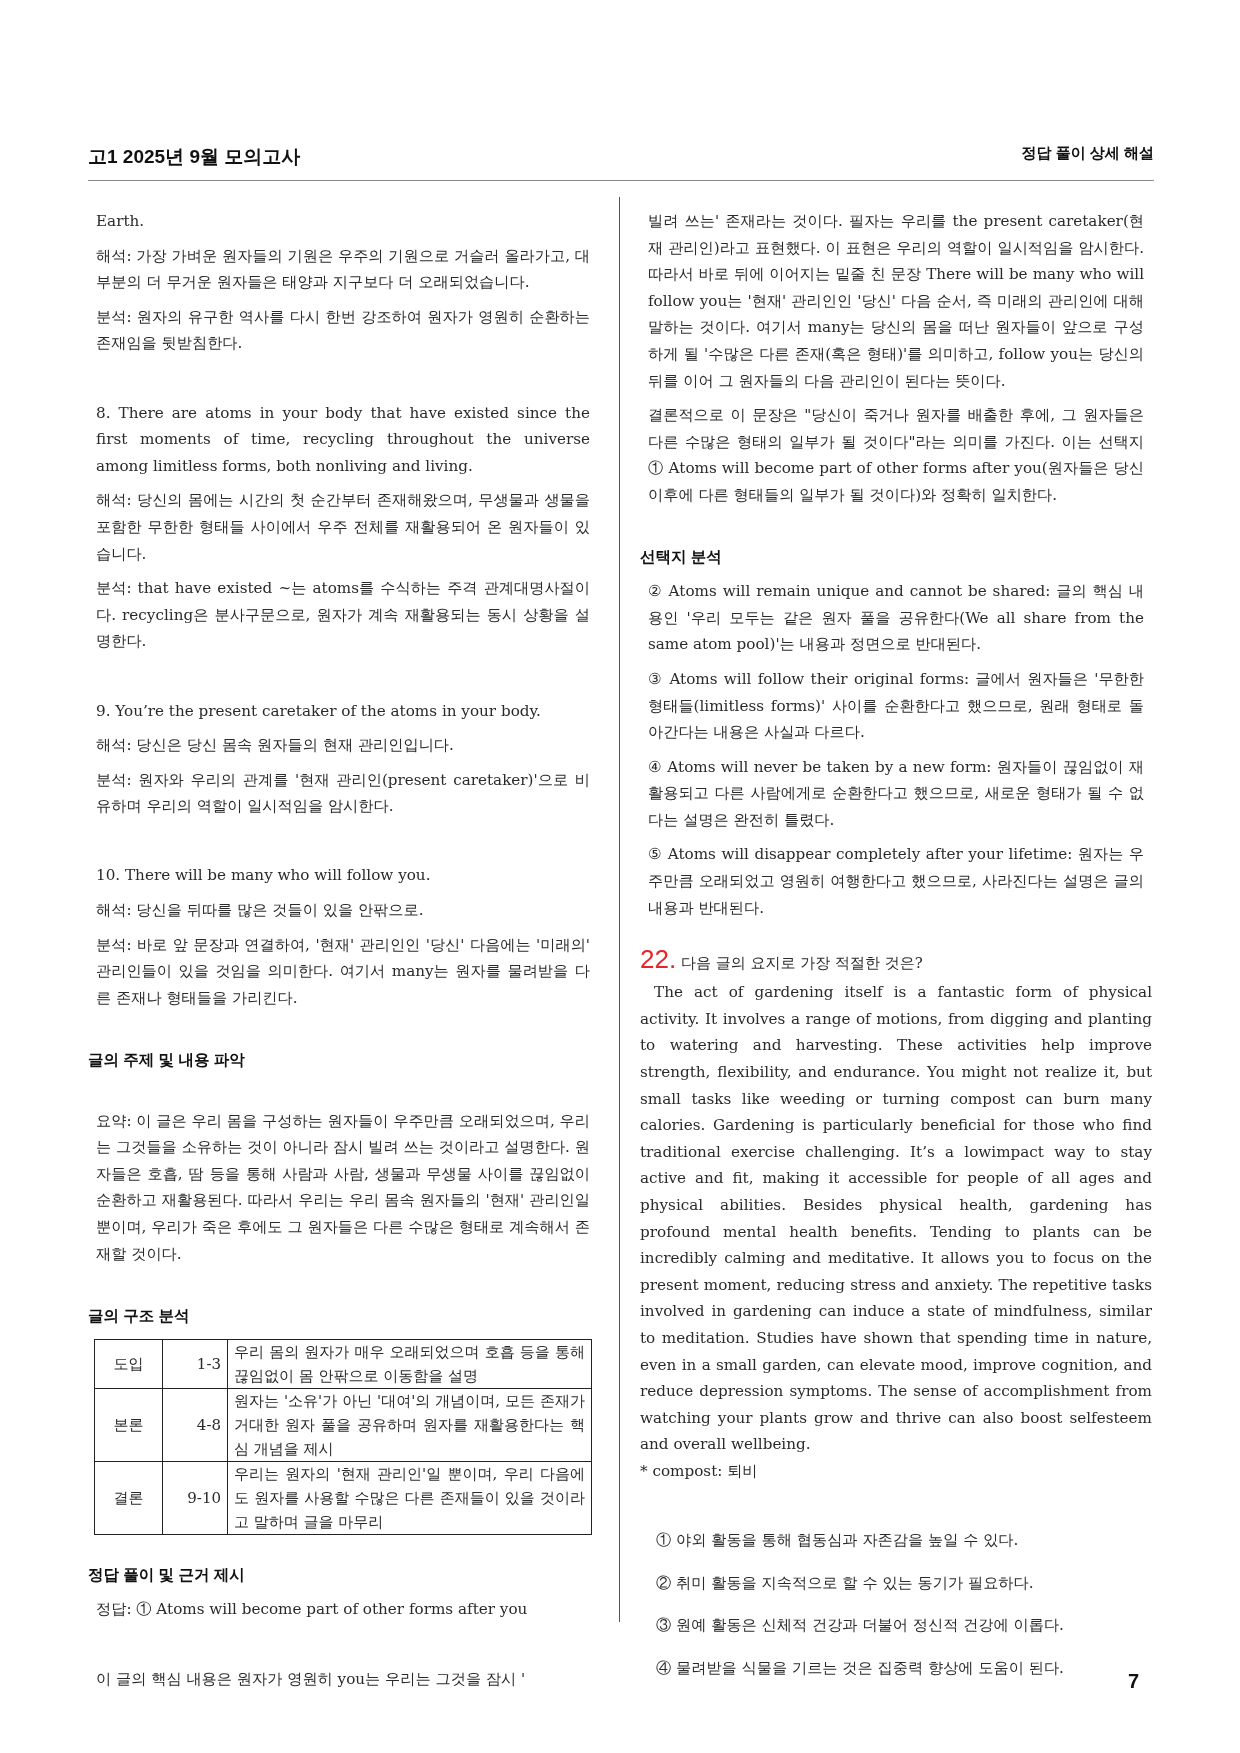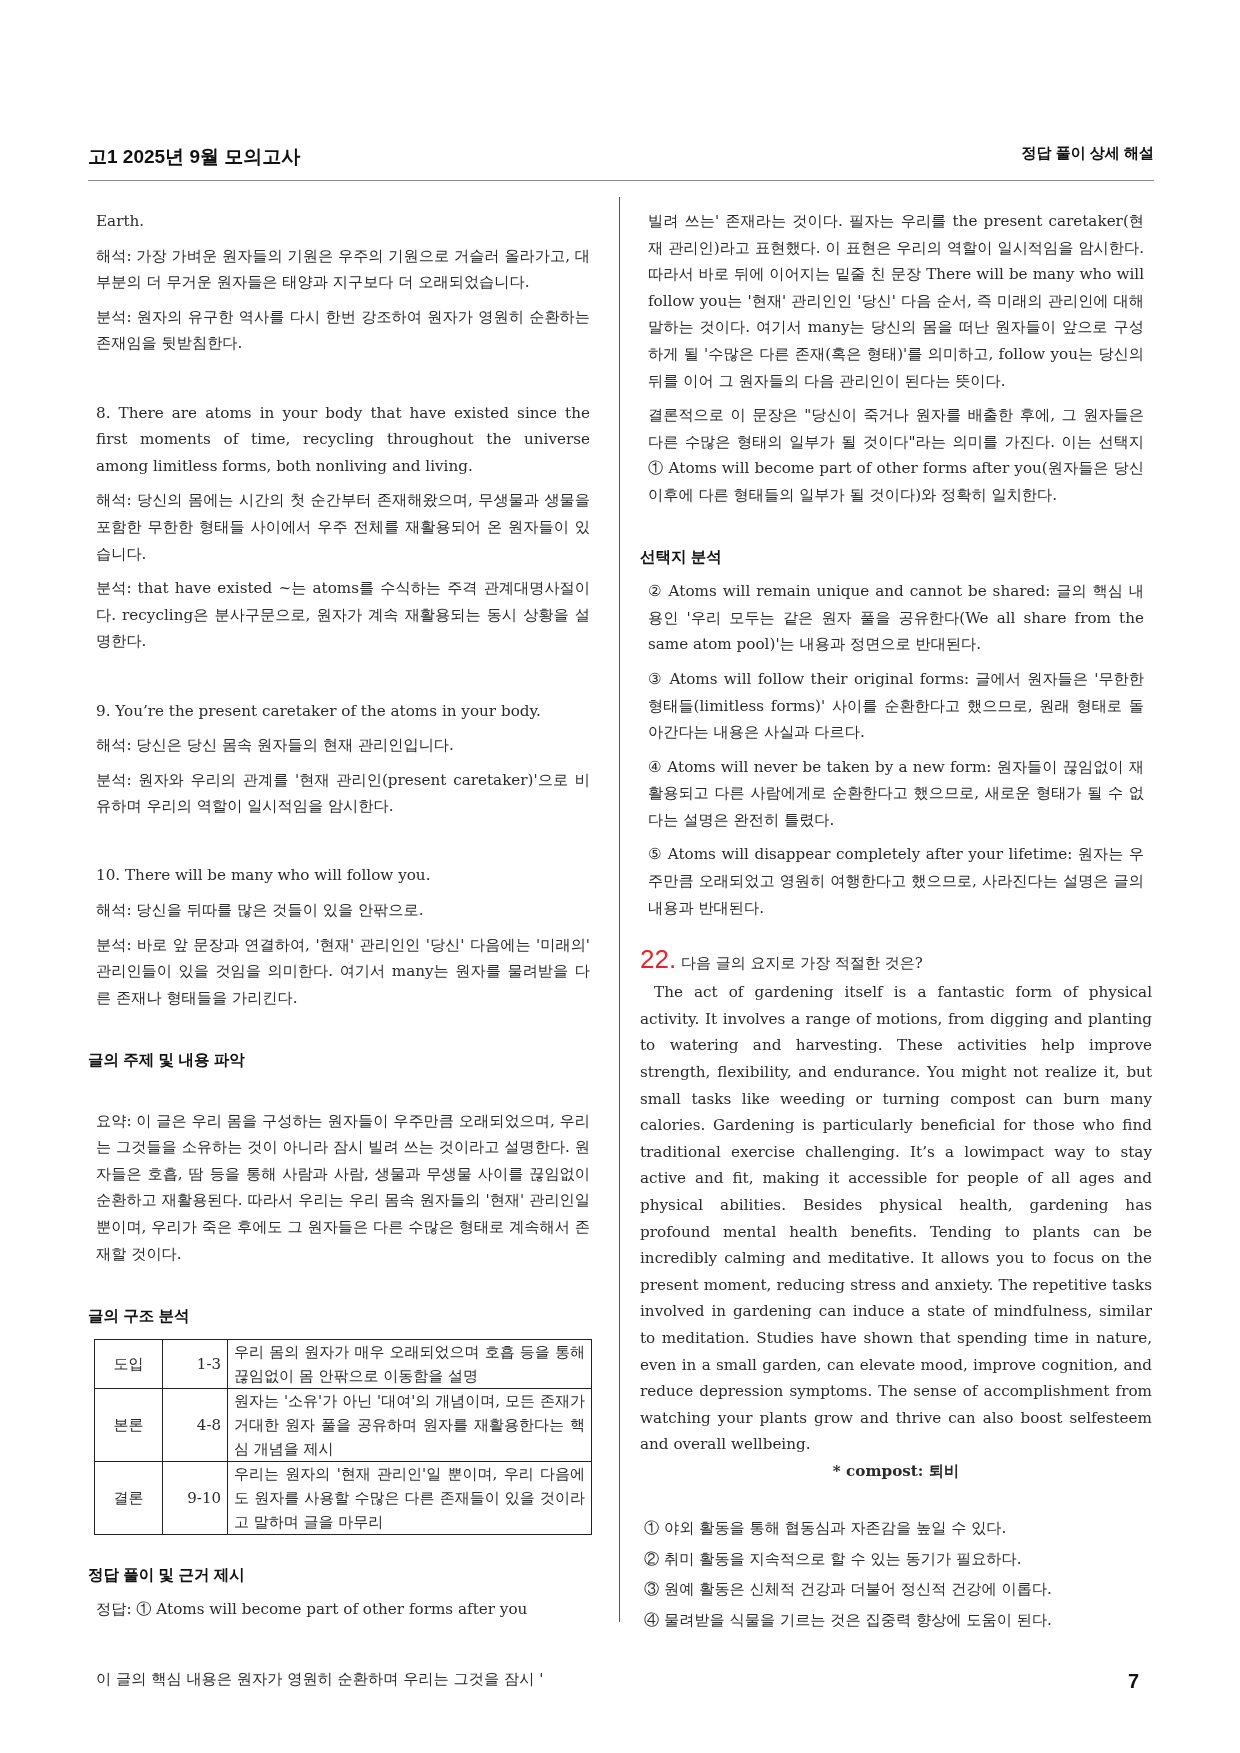--- a/index.html
+++ b/index.html
@@ -17,22 +17,22 @@
   .section-title { font-family: "Liberation Sans", sans-serif; font-weight: bold; font-size: 15.5px; color: #111; margin: 0; line-height: 27px; }
   table.structure { border-collapse: collapse; margin-top: 10px; margin-left: 6px; width: 498px; font-size: 15px; line-height: 24px; }
   table.structure td { border: 1.3px solid #222; padding: 0 6px; vertical-align: middle; }
   table.structure td.c1 { width: 55px; text-align: center; }
   table.structure td.c2 { width: 50px; text-align: right; padding-left: 8px; }
   table.structure td.c3 { text-align: justify; }
   .q-head { margin: 0; line-height: 32px; }
   .q-num { font-family: "Liberation Sans", sans-serif; color: #e8232a; font-size: 26px; }
   .q-text { font-size: 15px; }
   .passage { text-indent: 14px; margin: 0; }
-  .footnote { text-align: center; margin: 0; font-weight: bold; }
-  .choice { margin: 4px; line-height: 26.6px; }
+  .footnote { text-align: left; margin: 0; }
+  .choice { margin: 16px; line-height: 26.6px; }
   .page-number { position: absolute; left: 1128px; top: 1670px; font-family: "Liberation Sans", sans-serif; font-weight: bold; font-size: 20px; color: #111; }
 </style>
 </head>
 <body>
 
 <div class="header">
   <span class="header-left">고1 2025년 9월 모의고사</span>
   <span class="header-right">정답 풀이 상세 해설</span>
 </div>
 
@@ -93,21 +93,21 @@
       </tr>
     </tbody>
       </table>
   </div>
   <div class="gap"></div>
 
   <div>
     <p class="section-title">정답 풀이 및 근거 제시</p>
     <p class="p">정답: ① Atoms will become part of other forms after you</p>
     <div class="gap"></div>
-    <p class="p">이 글의 핵심 내용은 원자가 영원히 순환하며 우리는 그것을 잠시 '</p>
+    <p class="p">이 글의 핵심 내용은 원자가 영원히 you는 우리는 그것을 잠시 '</p>
   </div>
 </div>
 
 <div class="col col-right">
   <p class="p">빌려 쓰는' 존재라는 것이다. 필자는 우리를 the present caretaker(현재 관리인)라고 표현했다. 이 표현은 우리의 역할이 일시적임을 암시한다. 따라서 바로 뒤에 이어지는 밑줄 친 문장 There will be many who will follow you는 '현재' 관리인인 '당신' 다음 순서, 즉 미래의 관리인에 대해 말하는 것이다. 여기서 many는 당신의 몸을 떠난 원자들이 앞으로 구성하게 될 '수많은 다른 존재(혹은 형태)'를 의미하고, follow you는 당신의 뒤를 이어 그 원자들의 다음 관리인이 된다는 뜻이다.</p>
   <p class="p">결론적으로 이 문장은 "당신이 죽거나 원자를 배출한 후에, 그 원자들은 다른 수많은 형태의 일부가 될 것이다"라는 의미를 가진다. 이는 선택지 ① Atoms will become part of other forms after you(원자들은 당신 이후에 다른 형태들의 일부가 될 것이다)와 정확히 일치한다.</p>
   <div class="gap"></div>
 
   <div>
     <p class="section-title">선택지 분석</p>

